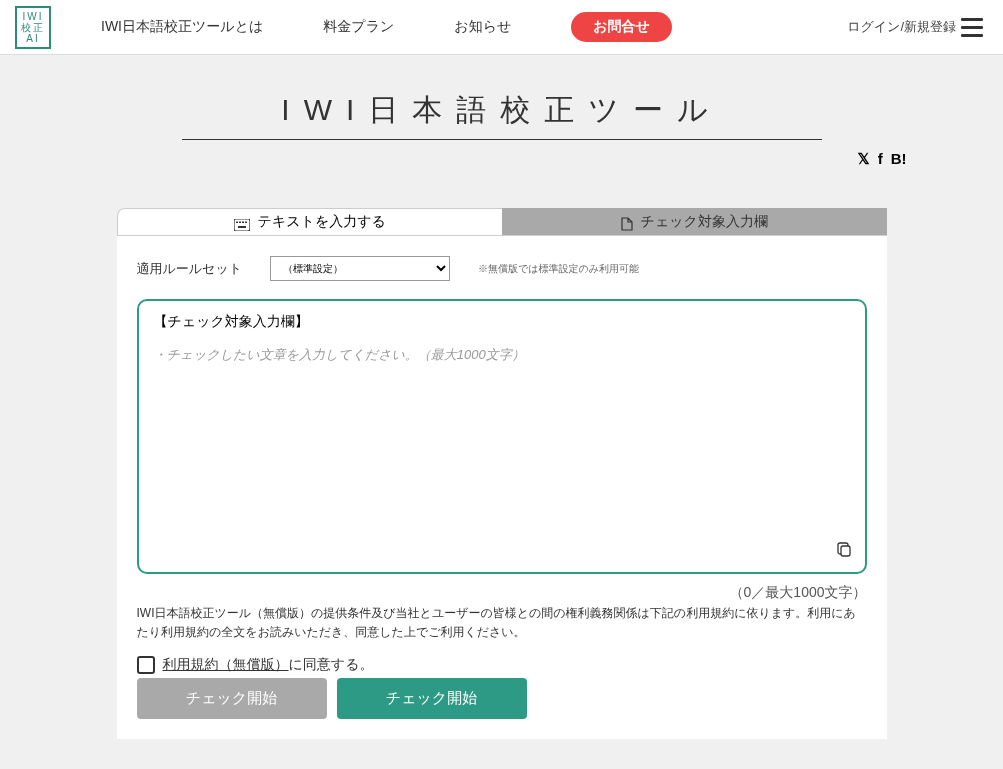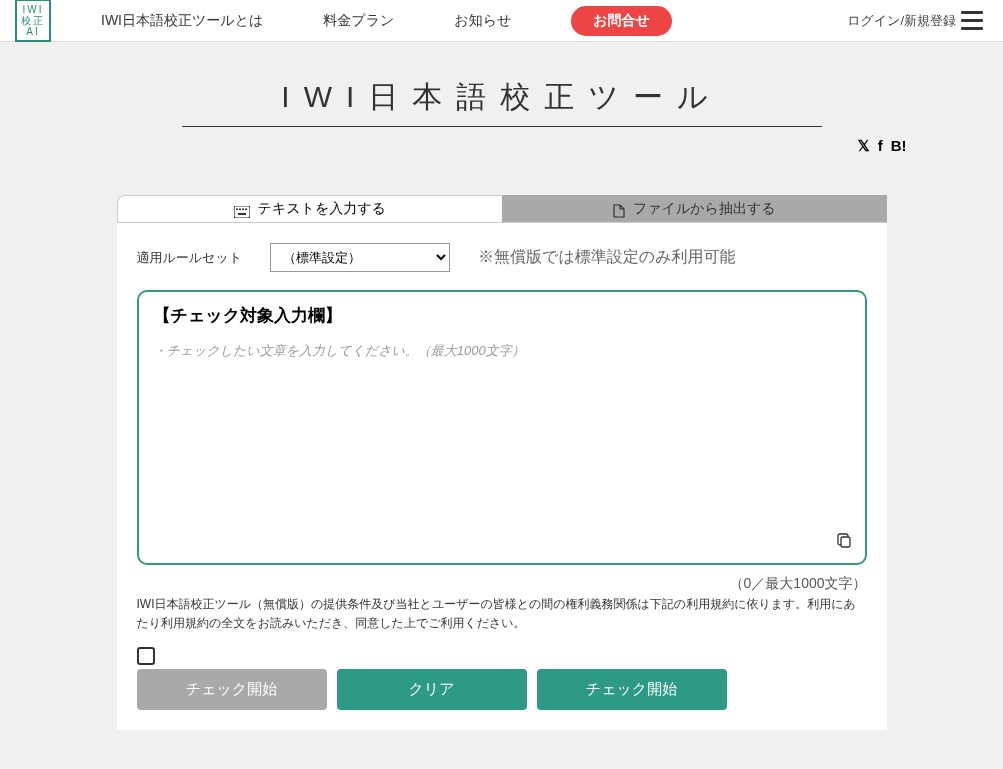--- a/index.html
+++ b/index.html
@@ -7,21 +7,21 @@
       padding: 0;
       box-sizing: border-box;
     }
     body {
       font-family: "Hiragino Sans", "Meiryo", sans-serif;
       background: #f0f0f0;
       width: 1003px;
     }
     .header {
       background: white;
-      height: 42px;
+      height: 55px;
       display: flex;
       align-items: center;
       padding: 0 15px;
       border-bottom: 1px solid #ddd;
     }
     .logo {
       border: 2px solid #2d8b7a;
       color: #2d8b7a;
       font-size: 10px;
       line-height: 1.1;
@@ -149,39 +149,39 @@
       align-items: center;
       gap: 28px;
       margin-bottom: 18px;
     }
     .ruleset-label {
       font-size: 13px;
       color: #333;
     }
     .ruleset-select {
       padding: 5px 8px;
-      font-size: 13px;
+      font-size: 10px;
       border: 1px solid #999;
       width: 180px;
       background: white;
     }
     .ruleset-note {
-      font-size: 16px;
+      font-size: 10px;
       color: #666;
     }
     .input-box {
       border: 2px solid #2d9a85;
       border-radius: 10px;
       padding: 12px 15px;
       position: relative;
       min-height: 275px;
     }
     .input-box-title {
-      font-weight: bold;
-      font-size: 17px;
+      font-weight: normal;
+      font-size: 14px;
       margin-bottom: 15px;
     }
     .input-placeholder {
       color: #999;
       font-size: 13px;
       font-style: italic;
     }
     .copy-icon {
       position: absolute;
       bottom: 10px;
@@ -295,21 +295,21 @@
           </svg>
       </span>
       <span>テキストを入力する</span>
     </div>
     <div class="tab tab-inactive">
       <span class="tab-icon">
         <svg width="12" height="14" viewBox="0 0 12 14">
             <path d="M1 1 h6 l4 4 v8 h-10 z M7 1 v4 h4" fill="none" stroke="#333" stroke-width="1.2"></path>
           </svg>
       </span>
-      <span>ファイルから抽出する</span>
+      <span>チェック対象入力欄</span>
     </div>
   </div>
 
   <div class="card-body">
     <div class="ruleset-row">
       <span class="ruleset-label">適用ルールセット</span>
       <select class="ruleset-select">
         <option>（標準設定）</option>
       </select>
       <span class="ruleset-note">※無償版では標準設定のみ利用可能</span>
@@ -325,21 +325,23 @@
           </svg>
       </div>
     </div>
 
     <div class="char-count">（0／最大1000文字）</div>
 
     <div class="terms-text">IWI日本語校正ツール（無償版）の提供条件及び当社とユーザーの皆様との間の権利義務関係は下記の利用規約に依ります。利用にあたり利用規約の全文をお読みいただき、同意した上でご利用ください。</div>
 
     <div class="agree-row">
       <div class="agree-checkbox"></div>
+      <div class="agree-label">
+        <span class="agree-link">利用規約（無償版）</span><span>に同意する。</span>
+      </div>
     </div>
 
     <div class="button-row">
       <button class="btn btn-disabled">チェック開始</button>
-      <button class="btn btn-primary">クリア</button>
       <button class="btn btn-primary">チェック開始</button>
     </div>
   </div>
 </div>
 
 </body></html>

